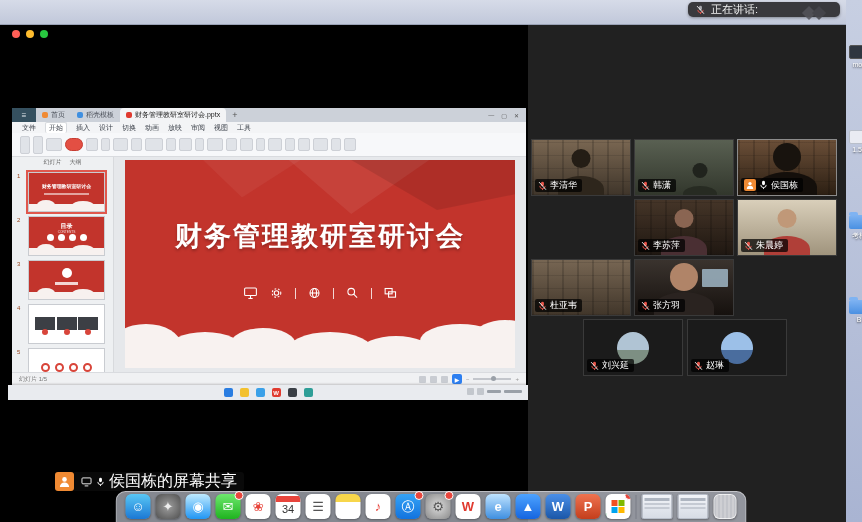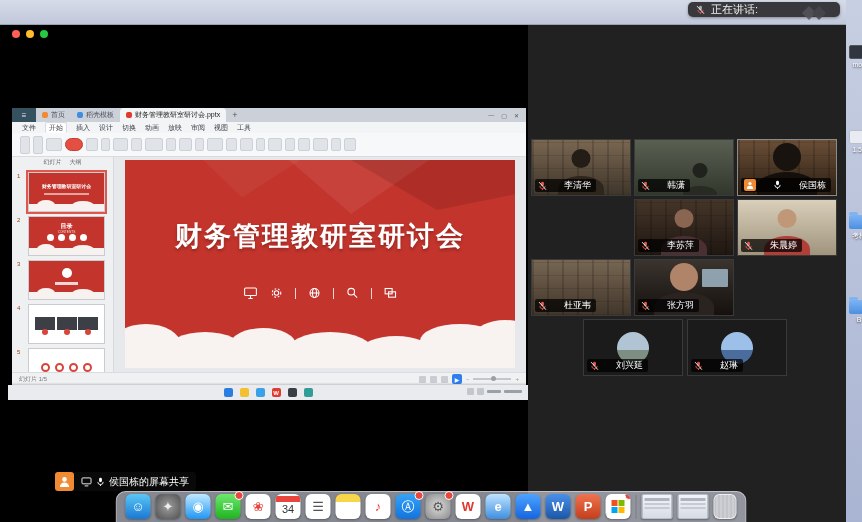--- a/index.html
+++ b/index.html
@@ -89,39 +89,39 @@
   .taskbar{position:absolute;left:8px;top:360px;width:520px;height:15px;background:#e9ebef;
     display:flex;align-items:center;justify-content:center;gap:7px;box-shadow:0 -1px 2px rgba(0,0,0,.2)}
   .tb-ico{width:9px;height:9px;border-radius:2px;display:flex;align-items:center;justify-content:center;color:#fff;font-size:6px;font-weight:bold}
   .tb-tray{position:absolute;right:6px;top:3px;display:flex;gap:3px;align-items:center}
   .tb-tray i{width:14px;height:3px;background:#9aa0a8;border-radius:1px}
   .tb-tray b{width:7px;height:7px;background:#c3c7cd;border-radius:1px}
   
   .banner{position:absolute;left:55px;top:447px;display:flex;align-items:center;height:19px}
   .banner .orange{width:19px;height:19px;background:#f08a33;border-radius:3px;display:flex;align-items:center;justify-content:center}
   .banner .pill{height:19px;background:rgba(10,10,10,.85);display:flex;align-items:center;gap:4px;padding:0 7px;border-radius:0 3px 3px 0}
-  .banner .txt{color:#fff;font-size:10px;white-space:nowrap}
+  .banner .txt{color:#fff;font-size:16px;white-space:nowrap}
   
   .panel{position:absolute;left:528px;top:0;width:318px;height:497px;background:#212121}
   .tile{position:absolute;width:100px;height:57px;background:#1b1b1b;border:1px solid #3a3a3a;overflow:hidden}
   .tile.hl{border-color:#8b8b8b}
   .avatar{position:absolute;left:50%;top:50%;transform:translate(-50%,-50%);width:32px;height:32px;border-radius:50%}
   .person{position:absolute;inset:0}
   .person .head{position:absolute;left:50%;top:16%;transform:translateX(-50%);width:19px;height:19px;border-radius:50%}
   .person .body{position:absolute;left:50%;bottom:-7px;transform:translateX(-50%);width:46px;height:26px;border-radius:50% 50% 0 0}
   .person.low .head{top:42%;width:15px;height:15px;left:66%}
   .person.low .body{width:34px;height:16px;left:66%}
   .person.large .head{top:6%;width:28px;height:28px}
   .person.large .body{width:60px;height:30px}
   .shelf{position:absolute;inset:0;background:
     repeating-linear-gradient(90deg,rgba(0,0,0,.16) 0 2px,transparent 2px 15px),
     repeating-linear-gradient(0deg,rgba(0,0,0,.10) 0 1px,transparent 1px 13px)}
   .mini-screen{position:absolute;right:5px;top:9px;width:26px;height:18px;background:#9fb6c6;opacity:.85;border-radius:1px}
   .nbadge{position:absolute;left:3px;bottom:3px;background:rgba(0,0,0,.72);border-radius:2px;
-    display:flex;align-items:center;gap:17px;padding:1px 5px 1px 3px;color:#fff;font-size:9px;line-height:1.2;max-width:94%}
+    display:flex;align-items:center;gap:3px;padding:1px 5px 1px 3px;color:#fff;font-size:9px;line-height:1.2;max-width:94%}
   .share-chip{width:12px;height:12px;background:#f08a33;border-radius:2px;display:flex;align-items:center;justify-content:center;flex:none}
   .nm{white-space:nowrap;overflow:hidden}
   
   .dock{position:absolute;left:50%;transform:translateX(-50%);bottom:0;height:31px;
     background:rgba(221,227,240,.6);border:1px solid rgba(255,255,255,.45);border-bottom:none;
     border-radius:10px 10px 0 0;display:flex;align-items:flex-end;gap:5px;padding:3px 9px}
   .dicon{width:25px;height:25px;border-radius:6px;display:flex;align-items:center;justify-content:center;
     position:relative;box-shadow:0 1px 2px rgba(0,0,0,.3);flex:none}
   .badge{position:absolute;right:-3px;top:-3px;width:9px;height:9px;border-radius:50%;background:#e8453c;border:1px solid #fff}
   .dicon.cal{background:#fff;flex-direction:column;overflow:hidden}

